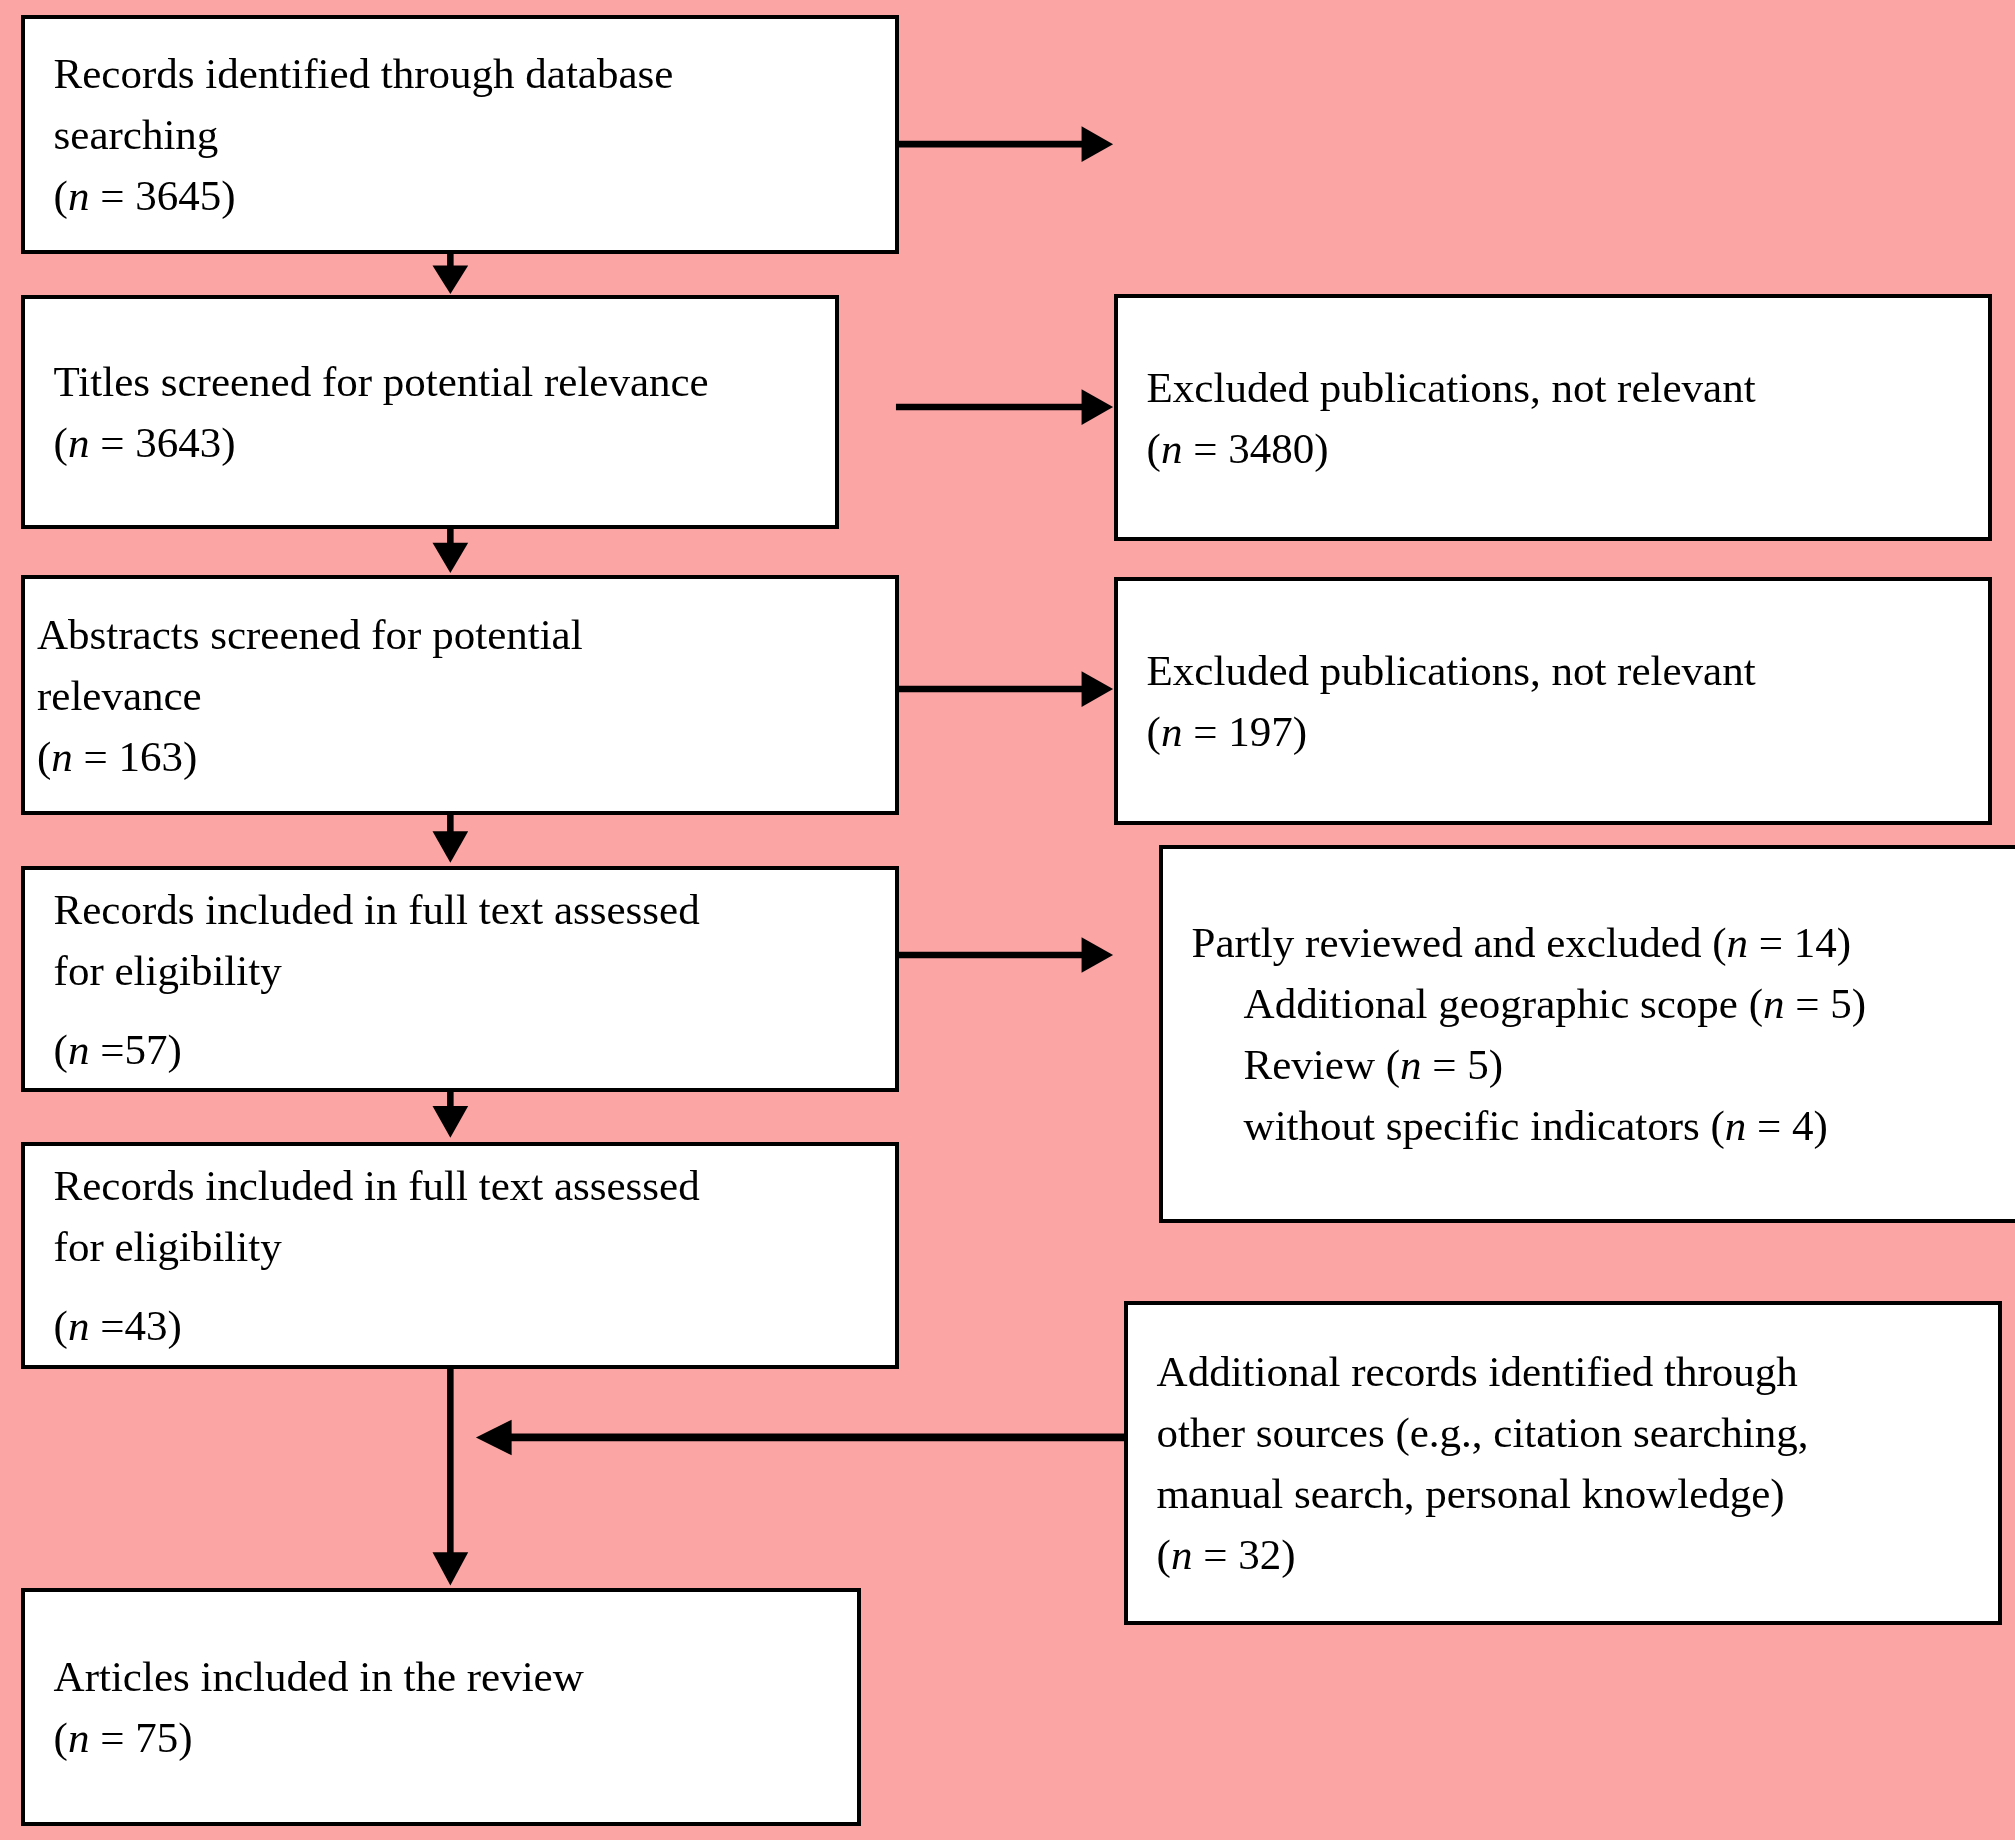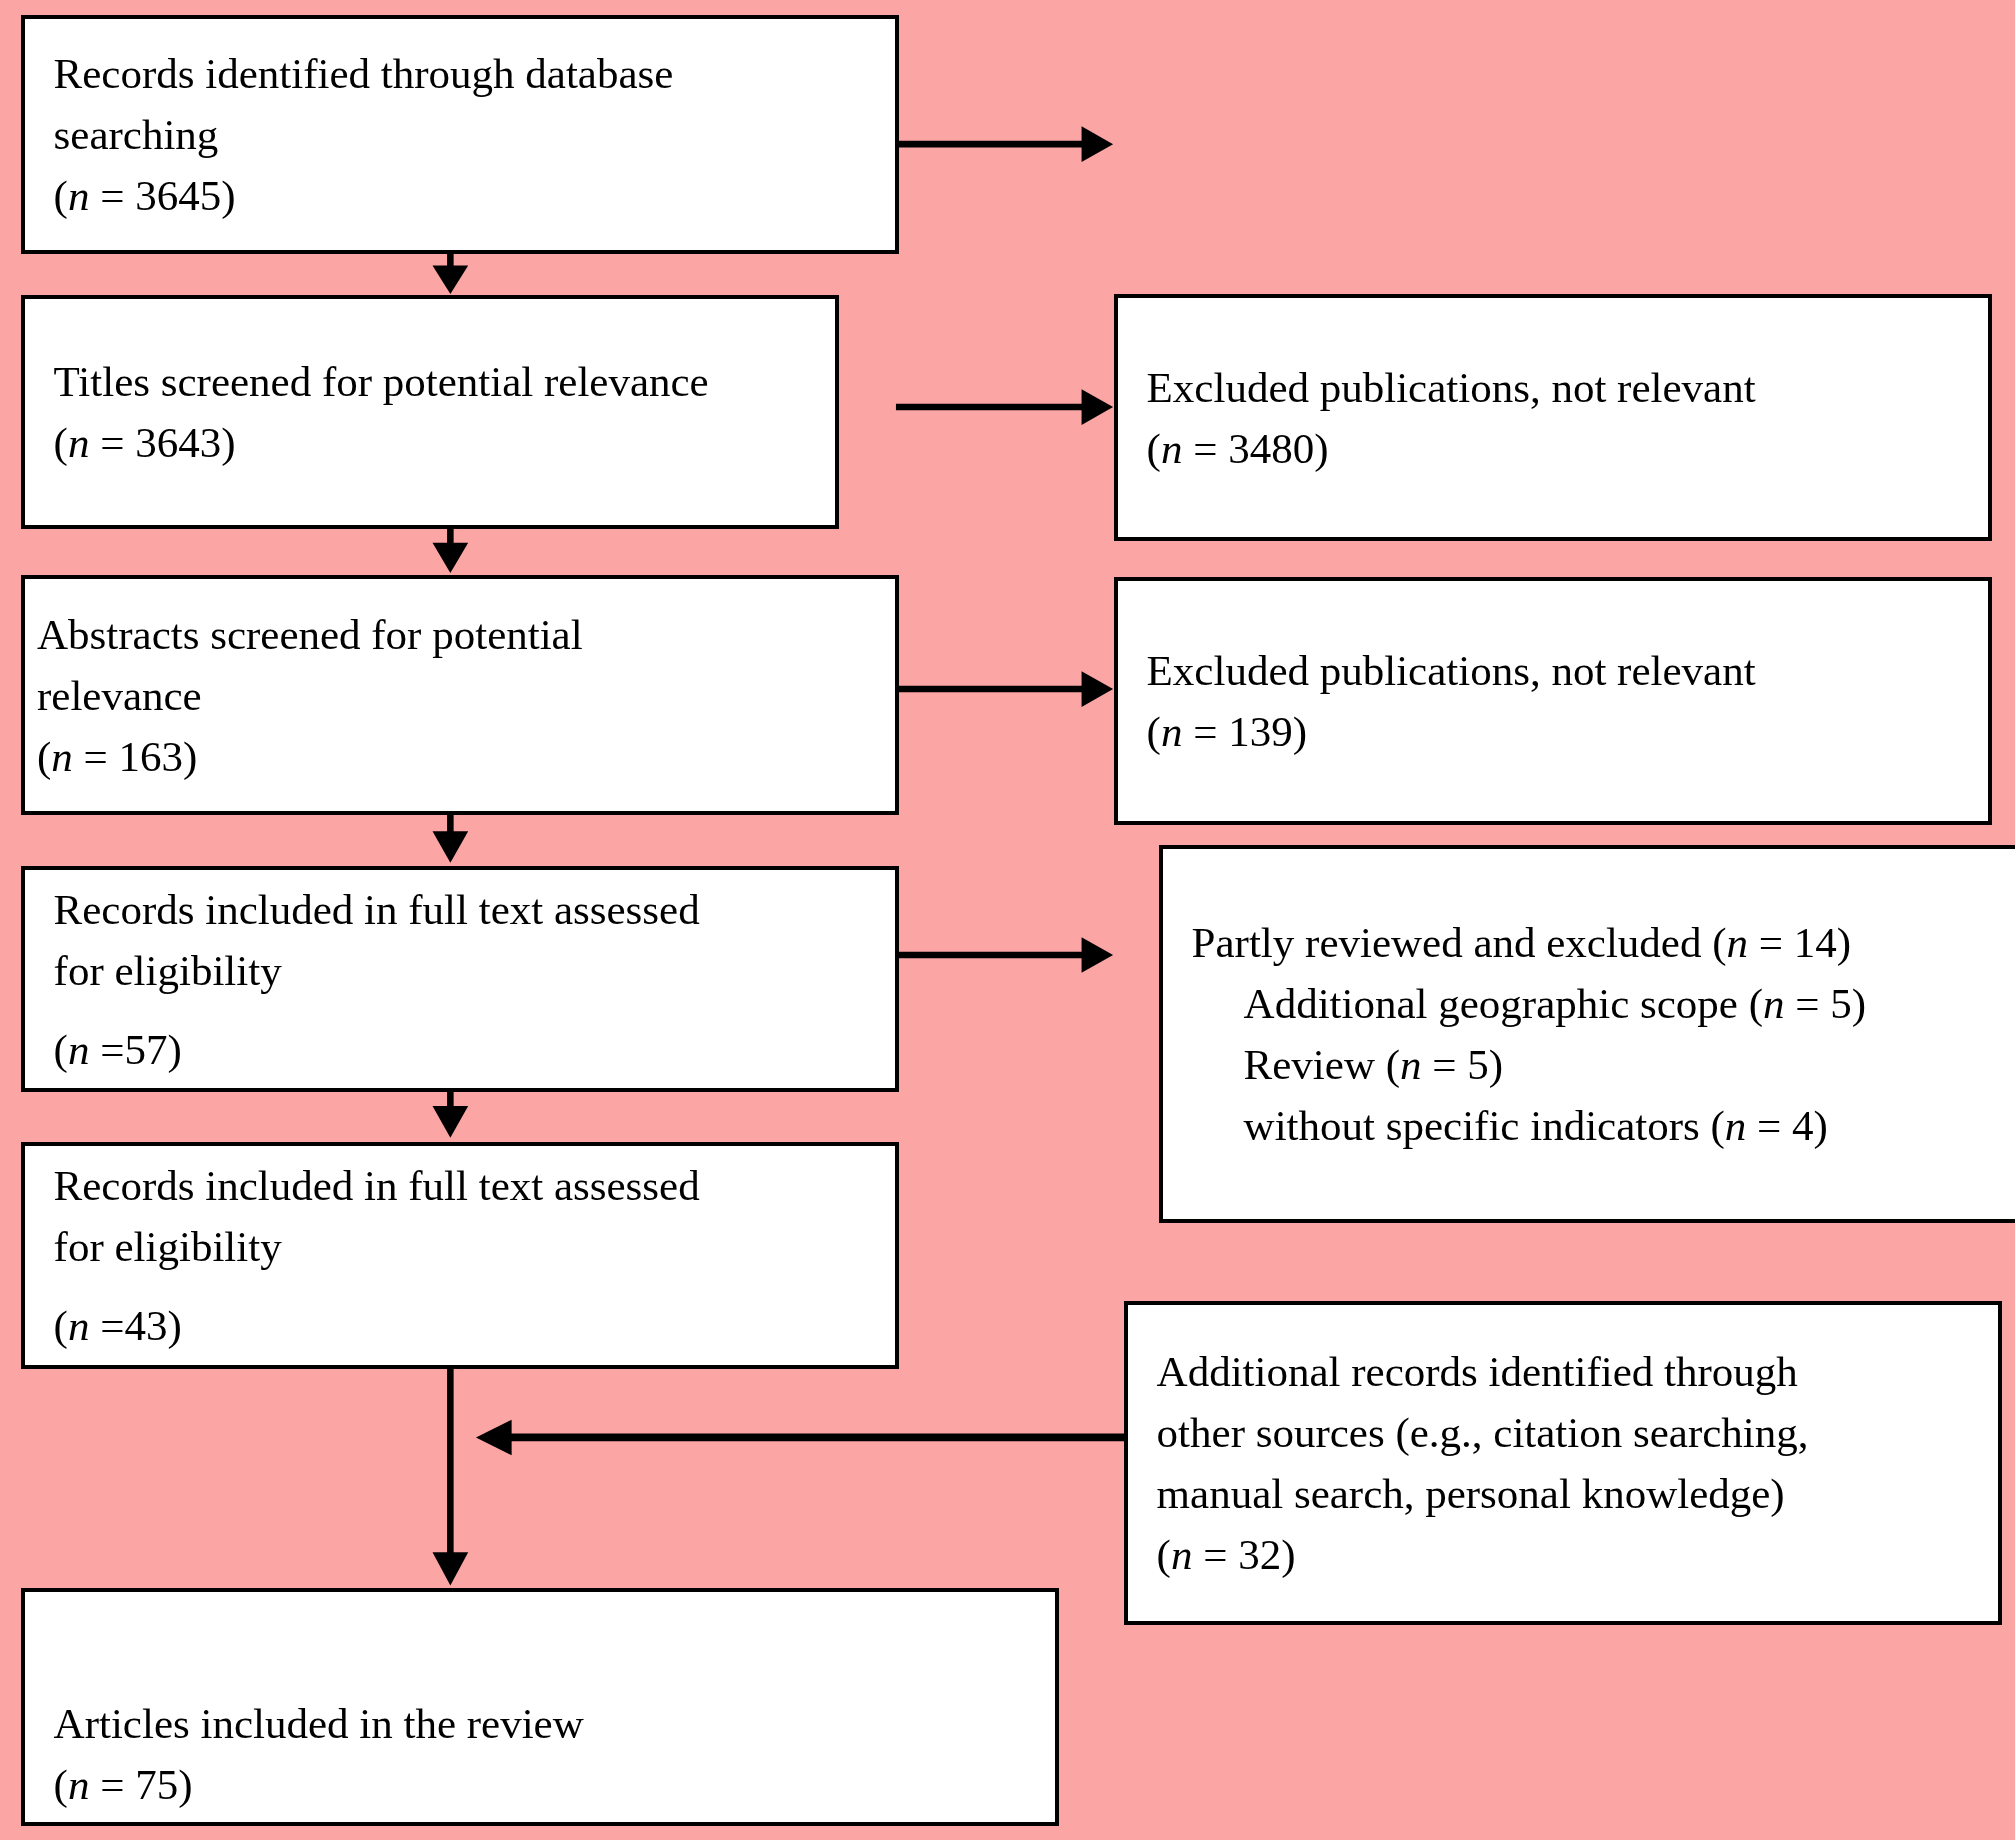--- a/index.html
+++ b/index.html
@@ -35,21 +35,21 @@
   .line.indent { padding-left: 52px; }
   .line.gap { margin-top: 18px; }
   .it { font-style: italic; }
 
   
   .b-l1 { left: 21px;   top: 15px;   width: 878px; height: 239px; }
   .b-l2 { left: 21px;   top: 295px;  width: 818px; height: 234px; }
   .b-l3 { left: 21px;   top: 575px;  width: 878px; height: 240px; padding-left: 12px; }
   .b-l4 { left: 21px;   top: 866px; width: 878px; height: 226px; }
   .b-l5 { left: 21px;   top: 1142px; width: 878px; height: 227px; }
-  .b-l6 { left: 21px;   top: 1588px; width: 1038px; height: 238px; justify-content: flex-end; }
+  .b-l6 { left: 21px;   top: 1588px; width: 840px; height: 238px; }
   
   .b-r1 { left: 1114px; top: 13px;   width: 878px; height: 236px; }
   .b-r2 { left: 1114px; top: 294px;  width: 878px; height: 247px; }
   .b-r3 { left: 1114px; top: 577px;  width: 878px; height: 248px; }
   .b-r4 { left: 1159px; top: 845px; width: 878px; height: 378px; }
   .b-r5 { left: 1124px; top: 1301px; width: 878px; height: 324px; }
 </style>
 </head>
 <body>
 
@@ -129,21 +129,21 @@
       <div class="line"><span>Articles included in the review</span></div>
       <div class="line"><span>(</span><span class="it">n</span><span> = 75)</span></div>
     </div>
 
   <div class="box b-r2">
       <div class="line"><span>Excluded publications, not relevant</span></div>
       <div class="line"><span>(</span><span class="it">n</span><span> = 3480)</span></div>
     </div>
   <div class="box b-r3">
       <div class="line"><span>Excluded publications, not relevant</span></div>
-      <div class="line"><span>(</span><span class="it">n</span><span> = 139)</span></div>
+      <div class="line"><span>(</span><span class="it">n</span><span> = 197)</span></div>
     </div>
   <div class="box b-r4">
       <div class="line"><span>Partly reviewed and excluded (</span><span class="it">n</span><span> = 14)</span></div>
       <div class="line indent"><span>Additional geographic scope (</span><span class="it">n</span><span> = 5)</span></div>
       <div class="line indent"><span>Review (</span><span class="it">n</span><span> = 5)</span></div>
       <div class="line indent"><span>without specific indicators (</span><span class="it">n</span><span> = 4)</span></div>
     </div>
   <div class="box b-r5">
       <div class="line"><span>Additional records identified through</span></div>
       <div class="line"><span>other sources (e.g., citation searching,</span></div>

